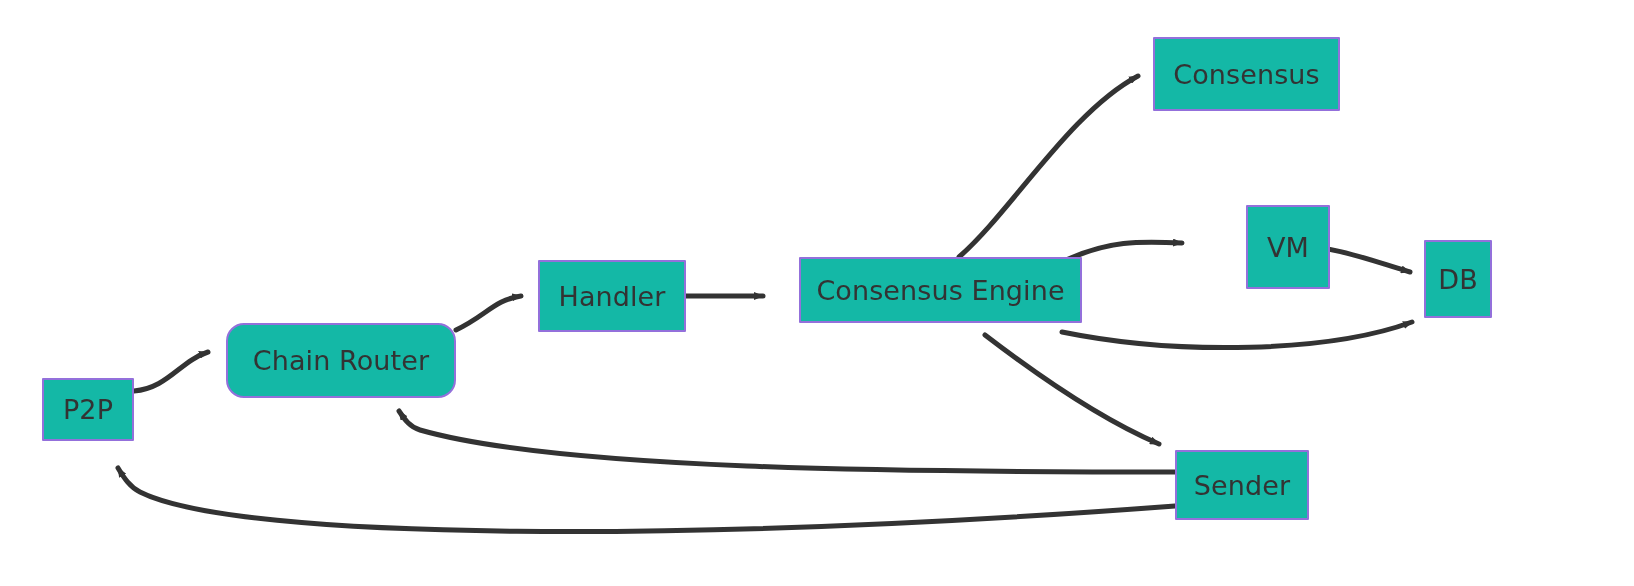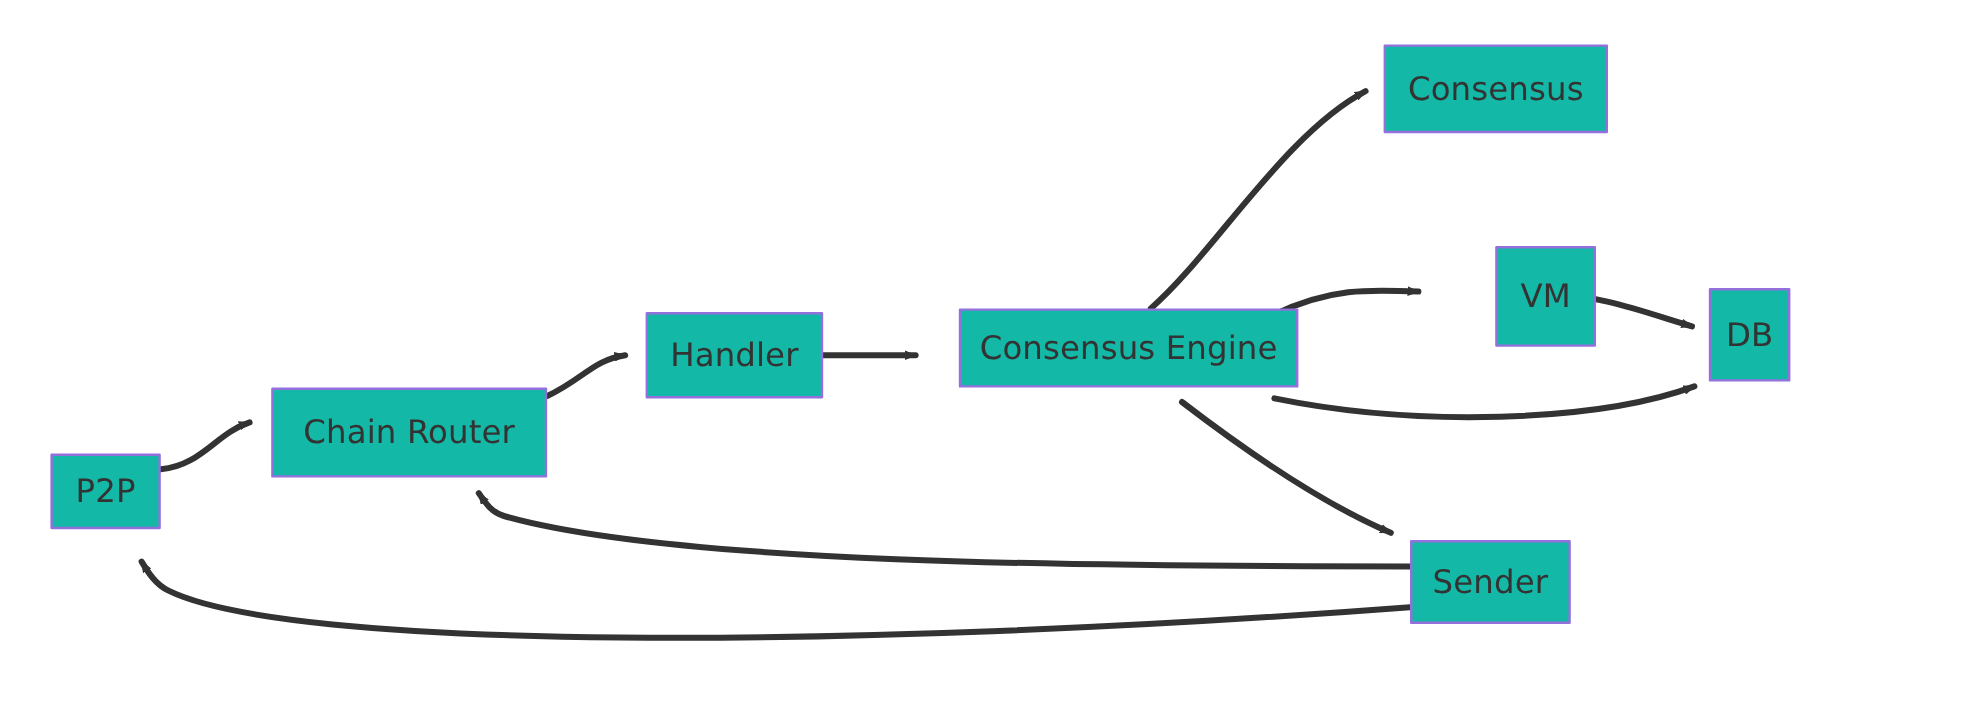--- a/index.html
+++ b/index.html
@@ -78,21 +78,21 @@
 
     <path d="M 1175,472 C 900,472 560,470 420,430 C 410,427 405,420 399,411" fill="none" stroke="#333333" stroke-width="5" stroke-linecap="round" marker-end="url(#arrowhead)"></path>
 
     <path d="M 1175,506 C 700,542 240,542 140,492 C 130,487 124,478 118,468" fill="none" stroke="#333333" stroke-width="5" stroke-linecap="round" marker-end="url(#arrowhead)"></path>
   </svg>
 
   <div class="node" style="left:42px; top:378px; width:92px; height:63px;">
     <span class="node-label">P2P</span>
   </div>
 
-  <div class="node" style="left:226px; top:323px; width:230px; height:75px;">
+  <div class="node" style="left:226px; top:323px; width:230px; height:75px;border-radius:18px;">
     <span class="node-label">Chain Router</span>
   </div>
 
   <div class="node" style="left:538px; top:260px; width:148px; height:72px;">
     <span class="node-label">Handler</span>
   </div>
 
   <div class="node" style="left:779px; top:257px; width:283px; height:66px;margin-left:20px;">
     <span class="node-label">Consensus Engine</span>
   </div>

